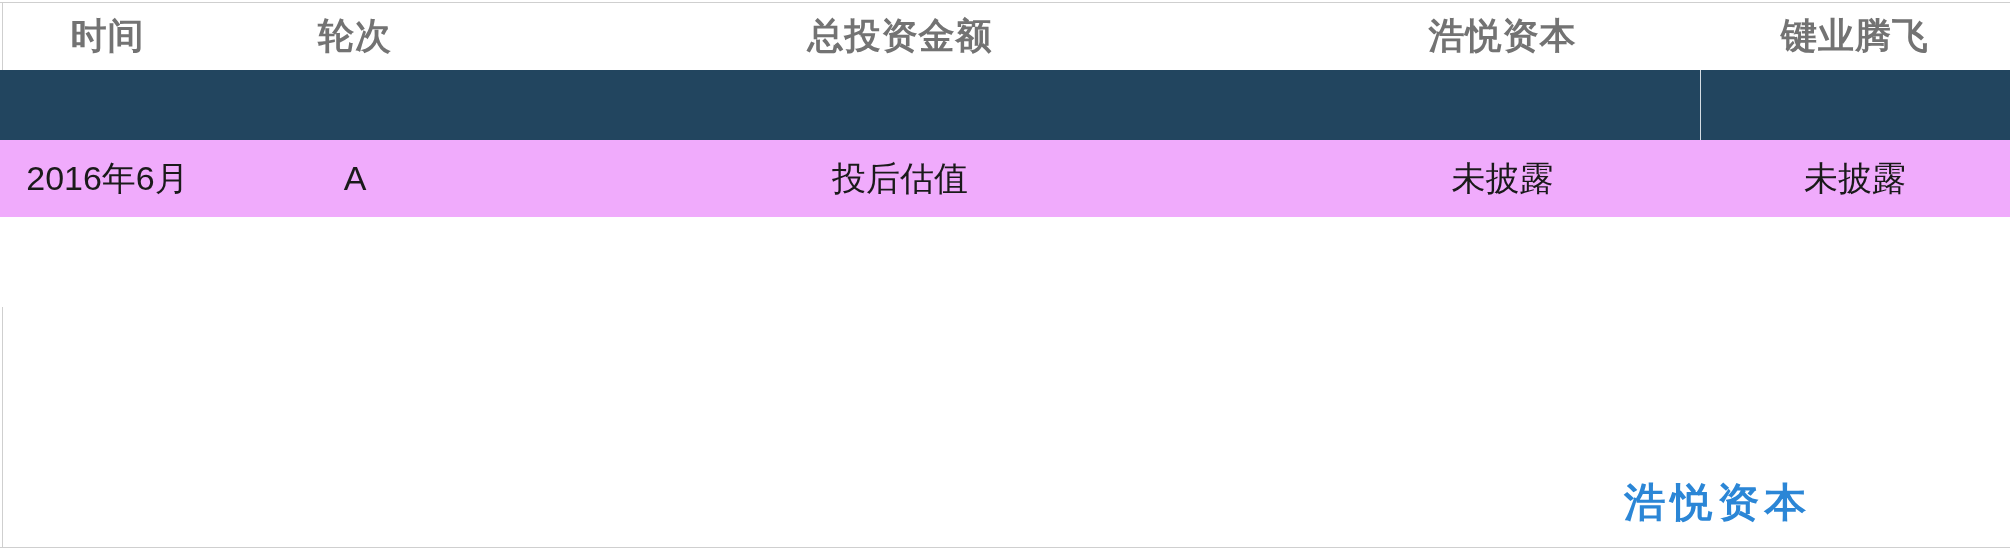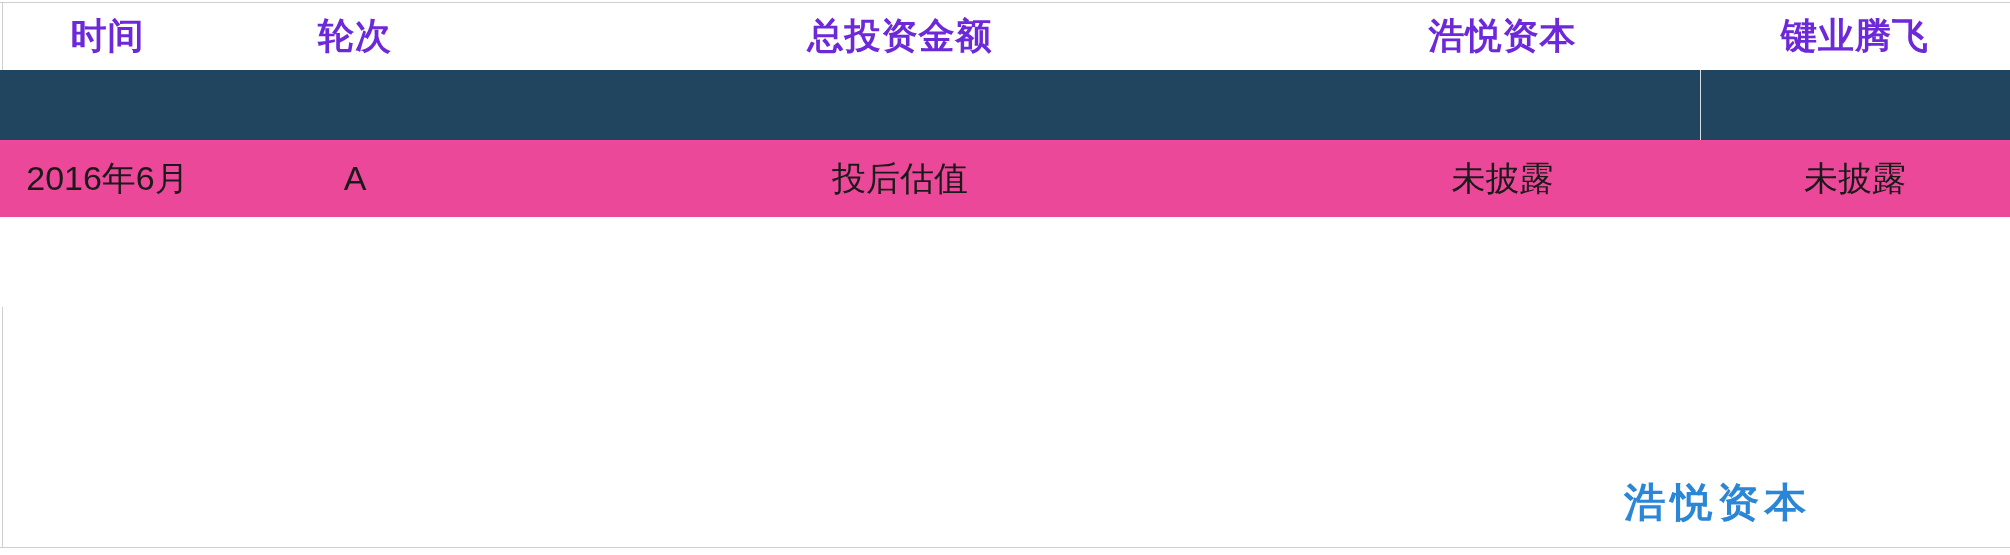--- a/index.html
+++ b/index.html
@@ -64,40 +64,40 @@
   .c-time  { width: 215px; }
   .c-round { width: 280px; }
   .c-inst  { width: 810px; }
   .c-amt   { width: 395px; }
   .c-val   { width: 310px; }
 
   .head-row th {
     height: 67px;
     font-size: 36px;
     font-weight: bold;
-    color: #6d28d9;
+    color: #737373;
     letter-spacing: 1px;
   }
 
   .band-row td {
     height: 70px;
     background: #22455F;
   }
   .band-row td.band-split {
     box-shadow: inset 1px 0 0 0 #d6dde3;
   }
 
   .data-row td {
     height: 77px;
     font-size: 34px;
     font-weight: normal;
     color: #1a1a1a;
   }
   .data-row.alt td {
-    background: #ec4899;
+    background: #f0abfc;
   }
 
   .spacer-row td {
     height: 90px;
     background: #ffffff;
   }
 
   
   .watermark {
     position: absolute;

